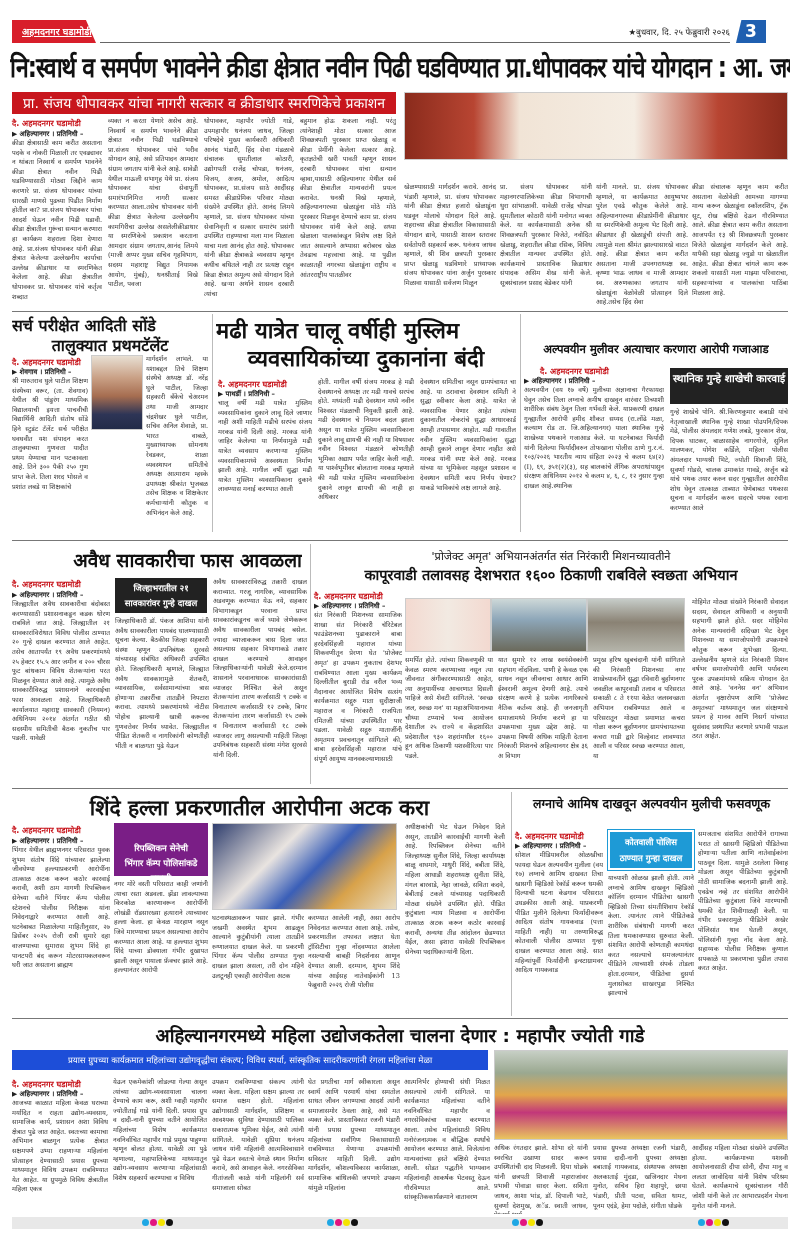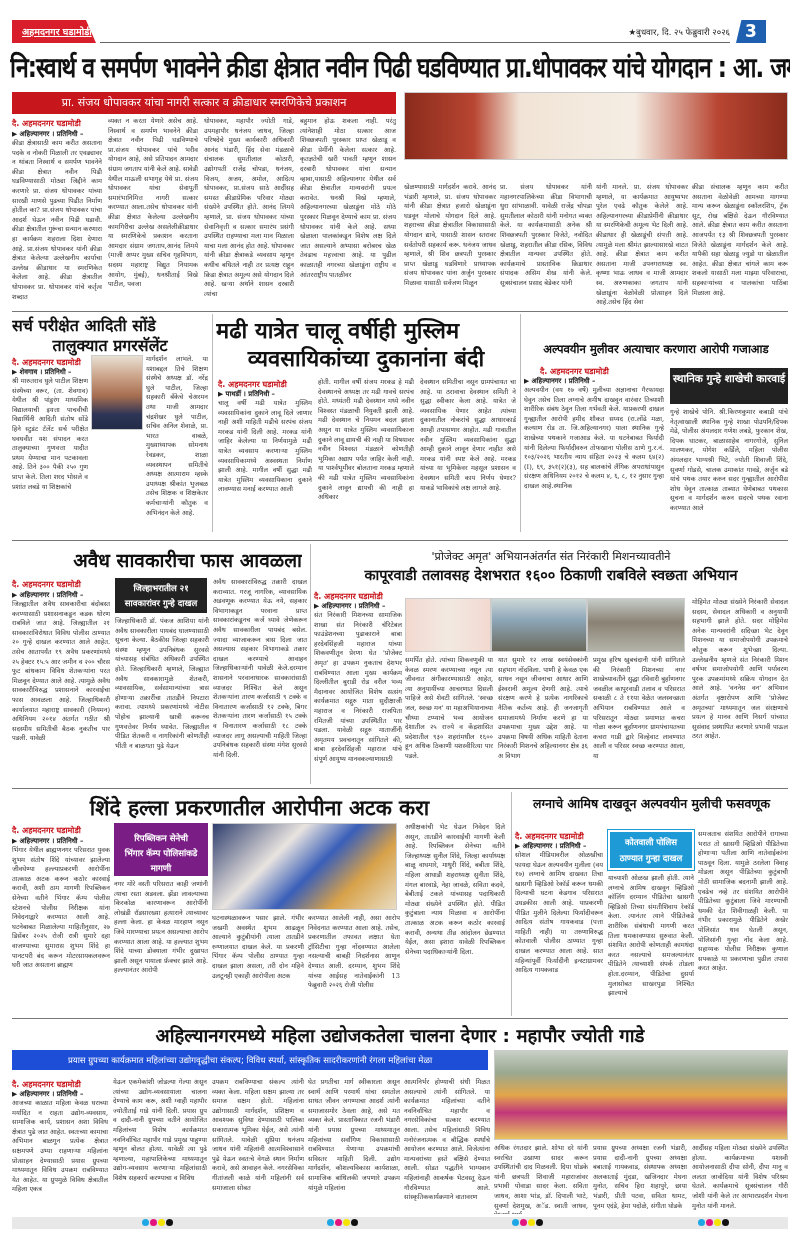--- a/index.html
+++ b/index.html
@@ -4,21 +4,21 @@
 <style>
 *{box-sizing:border-box;margin:0;padding:0}
 body{width:800px;height:1248px;background:#fff;font-family:"DejaVu Sans",sans-serif;color:#222;overflow:hidden;position:relative}
 .abs{position:absolute}
 .mast{left:12px;top:20px;width:84px;height:23px;background:#d81e2a;clip-path:polygon(0 0,88% 0,100% 100%,0 100%);color:#fff;font-size:9.5px;font-weight:bold;padding:5px 0 0 10px;text-decoration:underline}
 .mast-line{left:100px;top:42px;width:630px;height:1px;background:#666}
 .date{left:560px;top:26px;font-size:8.5px;color:#222;width:170px;text-align:right}
 .pageno{left:736px;top:20px;width:30px;height:23px;background:#1f5fb0;color:#fff;font-weight:bold;font-size:17px;text-align:center;line-height:23px;clip-path:polygon(18% 0,100% 0,100% 100%,0 100%)}
 .h-main{font-weight:bold;color:#111;white-space:nowrap;overflow:hidden}
 .h1{left:10px;top:50px;width:780px;font-size:23px;letter-spacing:-1px;transform:scaleY(1.2)}
-.subbar{left:12px;top:92px;width:384px;height:22px;background:#c8161d;color:#fff;font-size:11px;text-align:center;line-height:22px}
+.subbar{left:12px;top:92px;width:384px;height:22px;background:#c8161d;color:#fff;font-size:14px;text-align:center;line-height:22px}
 .text{font-family:"DejaVu Serif",serif;font-size:6.6px;line-height:9.6px;color:#333;text-align:justify;overflow:hidden}
 .byline{font-size:8px;color:#c8161d;font-weight:bold;text-align:left}
 .dateline{font-size:6.8px;color:#222;font-weight:bold}
 .photo{background:linear-gradient(135deg,#6b1f1a,#b43d2d 40%,#e9c6a8 60%,#3b3b6e);border:1px solid #ccc}
 .hr{height:1px;background:#777}
 .sep{width:1px;background:#bbb}
 .boxdark{background:#222;color:#fff;text-align:center;font-weight:bold}
 .boxpurple{background:#7a1e86;color:#fff;text-align:center;font-weight:bold}
 .boxblue{background:#1e9ad6;color:#fff;text-align:center;font-weight:bold;border:2px solid #fff;outline:1px solid #1e9ad6}
 .pinkbar{background:#1d4ed8;color:#fff;text-align:center;font-size:9px;line-height:20px}
@@ -43,21 +43,21 @@
 <div class="abs text" style="left:108px;top:117px;width:90px;height:190px">व्यक्त न करता येणारे असेच आहे. निस्वार्थ व समर्पण भावनेने क्रीडा क्षेत्रात नवीन पिढी घडविण्याचे प्रा.संजय धोपावकर यांचे भरीव योगदान आहे, असे प्रतिपादन आमदार संग्राम जगताप यांनी केले आहे. सावेडी येथील माऊली सभागृह येथे प्रा. संजय धोपावकर यांचा सेवापूर्ती समारंभानिमित्त नागरी सत्कार करण्यात आला.तसेच धोपावकर यांनी क्रीडा क्षेत्रात केलेल्या उल्लेखनीय कामगिरीचा उल्लेख असलेलीक्रीडाधार या स्मरणिकेचे प्रकाशन करताना आमदार संग्राम जगताप,आनंद लिमये (माजी अप्पर मुख्य सचिव गृहविभाग, सदस्य महाराष्ट्र विद्युत नियामक आयोग, मुंबई), धनश्रीताई विखे पाटील, पवजा</div>
 <div class="abs text" style="left:204px;top:117px;width:90px;height:190px">धोपावकर, महापौर ज्योती गाडे, उपमहापौर धनंजय जाधव, जिल्हा परिषदेचे मुख्य कार्यकारी अधिकारी आनंद भंडारी, हिंद सेवा मंडळाचे संचालक सुमतीलाल कोठारी, उद्योगपती राजेंद्र चोपडा, धनंजय, विजय, अजय, अमोल, आदित्य धोपावकर, प्रा.संजय साठे आदींसह समस्त क्रीडाप्रेमिक परिवार मोठ्या संख्येने उपस्थित होते. आनंद लिमये म्हणाले, प्रा. संजय धोपावकर यांच्या सेवानिवृत्ती व सत्कार समारंभ प्रसंगी उपस्थित राहण्याचा मला मान मिळाला याचा मला आनंद होत आहे. धोपावकर यांनी क्रीडा क्षेत्राकडे व्यवसाय म्हणून कधीच बघितले नाही तर प्रत्यक्ष राहून क्रिडा क्षेत्रात अमूल्य असे योगदान दिले आहे. खऱ्या अर्थाने शासन दरबारी त्यांचा</div>
 <div class="abs text" style="left:300px;top:117px;width:96px;height:190px">बहुमान होऊ शकला नाही. परंतु त्यांनेशाही मोठा सत्कार आज शिवछत्रपती पुरस्कार प्राप्त खेळाडू व क्रीडा प्रेमींनी केलेला सत्कार आहे. कृतज्ञतेची खरी पावती म्हणून शासन दरबारी धोपावकर यांचा सन्मान व्हावा,यासाठी अहिल्यानगर येथील सर्व क्रीडा क्षेत्रातील मान्यवरांनी प्रयत्न करावेत. धनश्री विखे म्हणाले, अहिल्यानगरच्या खेळाडूंना मोठे मोठे पुरस्कार मिळवून देण्याचे काम प्रा. संजय धोपावकर यांनी केले आहे. सध्या खेळाला पालकांकडून विशेष लक्ष दिले जात असल्याने अभ्यासा बरोबरच खेळ तेवढाच महत्त्वाचा आहे. या पुढील काळातही नगरच्या खेळाडूंना राष्ट्रीय व आंतरराष्ट्रीय पातळीवर</div>
 <div class="abs text" style="left:404px;top:183px;width:92px;height:124px">खेळण्यासाठी मार्गदर्शन करावे. आनंद भंडारी म्हणाले, प्रा. संजय धोपावकर यांनी क्रीडा क्षेत्रात हजारो खेळाडूंना घडवून मोलाचे योगदान दिले आहे. शहराच्या क्रीडा क्षेत्रातील विकासासाठी योगदान द्यावे, यासाठी शासन स्तरावर सर्वतोपरी सहकार्य करू. धनंजय जाधव म्हणाले, श्री शिव छत्रपती पुरस्कार प्राप्त खेळाडू घडविणारे प्राध्यापक संजय धोपावकर यांना अर्जुन पुरस्कार मिळावा यासाठी सर्वजण मिळून</div>
 <div class="abs text" style="left:500px;top:183px;width:92px;height:124px">प्रा. संजय धोपावकर यांनी महानगरपालिकेच्या क्रीडा विभागाची धुरा सांभाळावी. यावेळी राजेंद्र चोपडा सुमतीलाल कोठारी यांनी मनोगत व्यक्त केले. या कार्यक्रमासाठी अनेक श्री शिवछत्रपती पुरस्कार विजेते, नवोदित खेळाडू, शहरातील क्रीडा रसिक, विविध क्षेत्रातील मान्यवर उपस्थित होते. कार्यक्रमाचे प्रास्ताविक क्रिडाधार संपादक असिम शेख यांनी केले. सूत्रसंचालन प्रसाद बेडेकर यांनी</div>
 <div class="abs text" style="left:596px;top:183px;width:92px;height:124px">यांनी मानले. प्रा. संजय धोपावकर म्हणाले, या कार्यक्रमात आयुष्यभर पुरेल एवढे कौतुक केलेले आहे. अहिल्यानगरच्या क्रीडाप्रेमींनी क्रीडाधार या स्मरणिकेची अमूल्य भेट दिली आहे. क्रीडाधार ही खेळाडूंची संपत्ती आहे. त्यामुळे मला श्रीमंत झाल्यासारखे वाटत आहे. क्रीडा क्षेत्रात काम करीत असताना माजी उपनगराध्यक्ष स्व. कृष्णा भाऊ जाधव व माजी आमदार स्व. अरुणकाका जगताप यांनी खेळाडूंना वेळोवेळी प्रोत्साहन दिले आहे.तसेच हिंद सेवा</div>
 <div class="abs text" style="left:692px;top:183px;width:96px;height:124px">क्रीडा संचालक म्हणून काम करीत असताना वेळोवेळी आमच्या मागण्या मान्य करून खेळाडूंना स्कॉलरशिप, ट्रॅक सूट, रोख बक्षिसे देऊन गौरविण्यात आले. क्रीडा क्षेत्रात काम करीत असताना आजपर्यंत १३ श्री शिवछत्रपती पुरस्कार विजेते खेळाडूंना मार्गदर्शन केले आहे. यापैकी सहा खेळाडू ज्युडो या खेळातील आहेत. क्रीडा क्षेत्रात चांगले काम करू शकलो यासाठी मला माझ्या परिवाराचा, सहकाऱ्यांच्या व पालकांचा पाठिंबा मिळाला आहे.</div>
 <div class="abs hr" style="left:12px;top:311px;width:776px"></div>
 
 <div class="abs h-main" style="left:12px;top:314px;width:196px;font-size:16px;text-align:left">सर्च परीक्षेत आदिती सोंडे</div>
-<div class="abs h-main" style="left:12px;top:334px;width:196px;font-size:16px;text-align:center">तालुक्यात प्नगरसॅलेंट</div>
+<div class="abs h-main" style="left:12px;top:334px;width:196px;font-size:16px;text-align:center">तालुक्यात प्रथमटॅलेंट</div>
 <div class="abs byline" style="left:12px;top:356px;width:90px">दै. अहमदनगर घडामोडी</div>
 <div class="abs dateline" style="left:12px;top:367px;width:90px">▶ शेवगाव । प्रतिनिधी –</div>
 <div class="abs photo" style="left:91px;top:355px;width:52px;height:75px;background:linear-gradient(180deg,#e8e0d4 0%,#c9a085 30%,#a66d50 55%,#2e3556 80%,#222b48 100%)"></div>
 <div class="abs text" style="left:12px;top:377px;width:76px;height:153px">श्री मारुतराव घुले पाटील शिक्षण संस्थेच्या वरूर, (ता. शेवगाव) येथील श्री पांडुरंग माध्यमिक विद्यालयाची इयत्ता पाचवीची विद्यार्थिनी आदिती संतोष सोंडे हिने स्टुडंट टॅलेंट सर्च परीक्षेत घवघवीत यश संपादन करत तालुक्याच्या गुणवत्ता यादीत प्रथम येण्याचा मान पटकावला आहे. तिने ३०० पैकी २५० गुण प्राप्त केले. तिला शरद भोसले व प्रशांत लबडे या शिक्षकांचे</div>
 <div class="abs text" style="left:146px;top:355px;width:62px;height:175px">मार्गदर्शन लाभले. या यशाबद्दल तिचे शिक्षण संस्थेचे अध्यक्ष डॉ. नरेंद्र घुले पाटील, जिल्हा सहकारी बँकेचे चेअरमन तथा माजी आमदार चंद्रशेखर घुले पाटील, सचिव अनिल शेवाळे, प्रा. भारत वाबळे, मुख्याध्यापक सोमनाथ रेवडकर, शाळा व्यवस्थापन समितीचे अध्यक्ष आत्माराम म्हस्के उपाध्यक्ष श्रीकांत भुजबळ तसेच शिक्षक व शिक्षकेतर कर्मचाऱ्यांनी कौतुक व अभिनंदन केले आहे.</div>
 <div class="abs sep" style="left:212px;top:314px;height:218px"></div>
 
 <div class="abs h-main" style="left:216px;top:314px;width:300px;font-size:22px;">मढी यात्रेत चालू वर्षीही मुस्लिम</div>
 <div class="abs h-main" style="left:216px;top:342px;width:300px;font-size:22px;text-align:center">व्यवसायिकांच्या दुकानांना बंदी</div>
 <div class="abs byline" style="left:218px;top:378px;width:90px">दै. अहमदनगर घडामोडी</div>
@@ -97,21 +97,21 @@
 <div class="abs text" style="left:314px;top:611px;width:88px;height:172px">संत निरंकारी मिशनच्या सामाजिक शाखा संत निरंकारी चॅरिटेबल फाउंडेशनच्या पुढाकाराने बाबा हरदेवसिंहजी महाराज यांच्या शिकवणीतून प्रेरणा घेत 'प्रोजेक्ट अमृत' हा उपक्रम नुकताच देशभर राबविण्यात आला मुख्य कार्यक्रम दिल्लीतील बुराडी रोड वरील भव्य मैदानावर आयोजित विशेष सत्संग कार्यक्रमात सद्गुरु माता सुदीक्षाजी महाराज व निरंकारी राजपिता रमितजी यांच्या उपस्थितीत पार पडला. यावेळी सद्गुरु माताजींनी अमृतमय प्रवचनातून सांगितले की, बाबा हरदेवसिंहजी महाराज यांचे संपूर्ण आयुष्य मानवकल्याणासाठी</div>
 <div class="abs text" style="left:405px;top:656px;width:88px;height:127px">समर्पित होते. त्यांच्या शिकवणुकी या केवळ स्मरण करण्याच्या नसून त्या जीवनात अंगीकारण्यासाठी आहेत, त्या अनुयायींच्या आचरणात दिसली पाहिजे असे शेवटी सांगितले. 'स्वच्छ जल, स्वच्छ मन' या महाअभियानाच्या चौथ्या टप्प्याचे भव्य आयोजन देशातील २५ राज्ये व केंद्रशासित प्रदेशातील ९३० शहरांमधील १६०० हून अधिक ठिकाणी यशस्वीरित्या पार पडले.</div>
 <div class="abs text" style="left:498px;top:656px;width:90px;height:127px">यात सुमारे १२ लाख स्वयंसेवकांनी सहभाग नोंदविला. पाणी हे केवळ एक साधन नसून जीवनाचा आधार आणि ईश्वरानी अमूल्य देणगी आहे. त्याचे संरक्षण करणे हे प्रत्येक नागरिकाचे नैतिक कर्तव्य आहे. ही जनजागृती समाजामध्ये निर्माण करणे हा या उपक्रमाचा मुख्य उद्देश आहे. या उपक्रमा विषयी अधिक माहिती देताना निरंकारी मिशनचे अहिल्यानगर क्षेत्र ३६ अ विभाग</div>
 <div class="abs text" style="left:593px;top:656px;width:92px;height:127px">प्रमुख हरिष खुबचंदानी यांनी सांगितले की निरंकारी मिशनच्या नगर शाखेच्यावतीने सुद्धा रविवारी बुर्हाणनगर जवळील कापूरवाडी तलाव व परिसरात सकाळी ८ ते ११या वेळेत जलस्वच्छता अभियान राबविण्यात आले व परिसरातून मोठ्या प्रमाणात कचरा गोळा करून बुर्हाणनगर ग्रामपंचायतच्या कचरा गाडी द्वारे विल्हेवाट लावण्यात आली व परिसर स्वच्छ करण्यात आला, या</div>
 <div class="abs text" style="left:692px;top:598px;width:96px;height:185px">मोहिमेत मोठ्या संख्येने निरंकारी सेवादल सदस्य, सेवादल अधिकारी व अनुयायी सहभागी झाले होते. सदर मोहिमेस अनेक मान्यवरांनी सदिच्छा भेट देवून मिशनच्या या समाजोपयोगी उपक्रमाचे कौतुक करून शुभेच्छा दिल्या. उल्लेखनीय म्हणजे संत निरंकारी मिशन वर्षभर समाजोपयोगी आणि पर्यावरण पूरक उपक्रमांमध्ये सक्रिय योगदान देत आले आहे. 'वननेस वन' अभियान अंतर्गत वृक्षारोपण आणि 'प्रोजेक्ट अमृतच्या' माध्यमातून जल संरक्षणाचे प्रयत्न हे मानव आणि निसर्ग यांच्यात सुसंवाद प्रस्थापित करणारे प्रभावी पाऊल ठरत आहेत.</div>
 <div class="abs hr" style="left:12px;top:788px;width:776px"></div>
 
 <div class="abs h-main" style="left:12px;top:793px;width:495px;font-size:21px;text-align:center">शिंदे हल्ला प्रकरणातील आरोपीना अटक करा</div>
 <div class="abs byline" style="left:12px;top:824px;width:90px">दै. अहमदनगर घडामोडी</div>
 <div class="abs dateline" style="left:12px;top:836px;width:100px">▶ अहिल्यानगर । प्रतिनिधी –</div>
-<div class="abs boxpurple" style="left:114px;top:823px;width:94px;height:53px;font-size:8.5px;line-height:15px;padding-top:8px">
+<div class="abs boxpurple" style="left:114px;top:823px;width:94px;height:53px;font-size:8.5px;line-height:15px;padding-top:18px">
   <div>रिपब्लिकन सेनेची</div>
   <div>भिंगार कॅम्प पोलिसांकडे</div>
   <div>मागणी</div>
 </div>
 <div class="abs photo" style="left:212px;top:823px;width:185px;height:87px;background:linear-gradient(135deg,#2f3e6e 0%,#e9e4e0 35%,#3a5fb8 55%,#d8a24a 75%,#e9ddc3 100%)"></div>
 <div class="abs text" style="left:12px;top:846px;width:98px;height:168px">भिंगार येथील ब्राह्मणनगर परिसरात युवक शुभम संतोष शिंदे यांच्यावर झालेल्या जीवघेण्या हल्ल्याप्रकरणी आरोपींना तात्काळ अटक करून कठोर कारवाई करावी, अशी ठाम मागणी रिपब्लिकन सेनेच्या वतीने भिंगार कॅम्प पोलीस स्टेशनचे पोलीस निरीक्षक यांना निवेदनाद्वारे करण्यात आली आहे. घटनेबाबत मिळालेल्या माहितीनुसार, २७ डिसेंबर २०२५ रोजी रात्री सुमारे दहा वाजण्याच्या सुमारास शुभम शिंदे हा पानटपरी बंद करून मोटरसायकलवरून घरी जात असताना ब्राह्मण</div>
 <div class="abs text" style="left:114px;top:880px;width:94px;height:134px">नगर मोरे वस्ती परिसरात काही जणांनी त्याचा रस्ता अडवला. झेंडा लावल्याच्या किरकोळ कारणावरून आरोपींनी लोखंडी रॉडसारख्या हत्याराने त्याच्यावर हल्ला केला. हा केवळ मारहाण नसून जिवे मारण्याचा प्रयत्न असल्याचा आरोप करण्यात आला आहे. या हल्ल्यात शुभम शिंदे याच्या डोक्याला गंभीर दुखापत झाली असून पायाला फ्रॅक्चर झाले आहे. हल्ल्यानंतर आरोपी</div>
 <div class="abs text" style="left:212px;top:914px;width:92px;height:100px">घटनास्थळावरून पसार झाले. गंभीर जखमी अवस्थेत शुभम आढळून आल्याने कुटुंबीयांनी त्याला तातडीने रुग्णालयात दाखल केले. या प्रकरणी भिंगार कॅम्प पोलीस ठाण्यात गुन्हा दाखल झाला असला, तरी दोन महिने उलटूनही एकाही आरोपीला अटक</div>
 <div class="abs text" style="left:308px;top:914px;width:92px;height:100px">करण्यात आलेली नाही, असा आरोप निवेदनात करण्यात आला आहे. तसेच, प्रकरणातील तफावत लक्षात घेता ट्रॉसिटीचा गुन्हा नोंदवण्यात आलेला नसल्याची बाबही निदर्शनास आणून देण्यात आली. दरम्यान, शुभम शिंदे यांच्या आईसह नातेवाईकांनी 13 फेब्रुवारी २०२६ रोजी पोलीस</div>
 <div class="abs text" style="left:405px;top:823px;width:100px;height:191px">अधीक्षकांची भेट घेऊन निवेदन दिले असून, तातडीने कारवाईची मागणी केली आहे. रिपब्लिकन सेनेच्या वतीने जिल्हाध्यक्ष सुनील शिंदे, जिल्हा कार्याध्यक्ष बाळू वाघमारे, माधुरी शिंदे, बबीता शिंदे, महिला आघाडी शहराध्यक्ष सुनीता शिंदे, मंगल बारवाडे, नेहा जावळे, सविता कदवे, बेबीताई टकले यांच्यासह पदाधिकारी मोठ्या संख्येने उपस्थित होते. पीडित कुटुंबाला न्याय मिळावा व आरोपींना तात्काळ अटक करून कठोर कारवाई करावी, अन्यथा तीव्र आंदोलन छेडण्यात येईल, असा इशारा यावेळी रिपब्लिकन सेनेच्या पदाधिकाऱ्यांनी दिला.</div>

